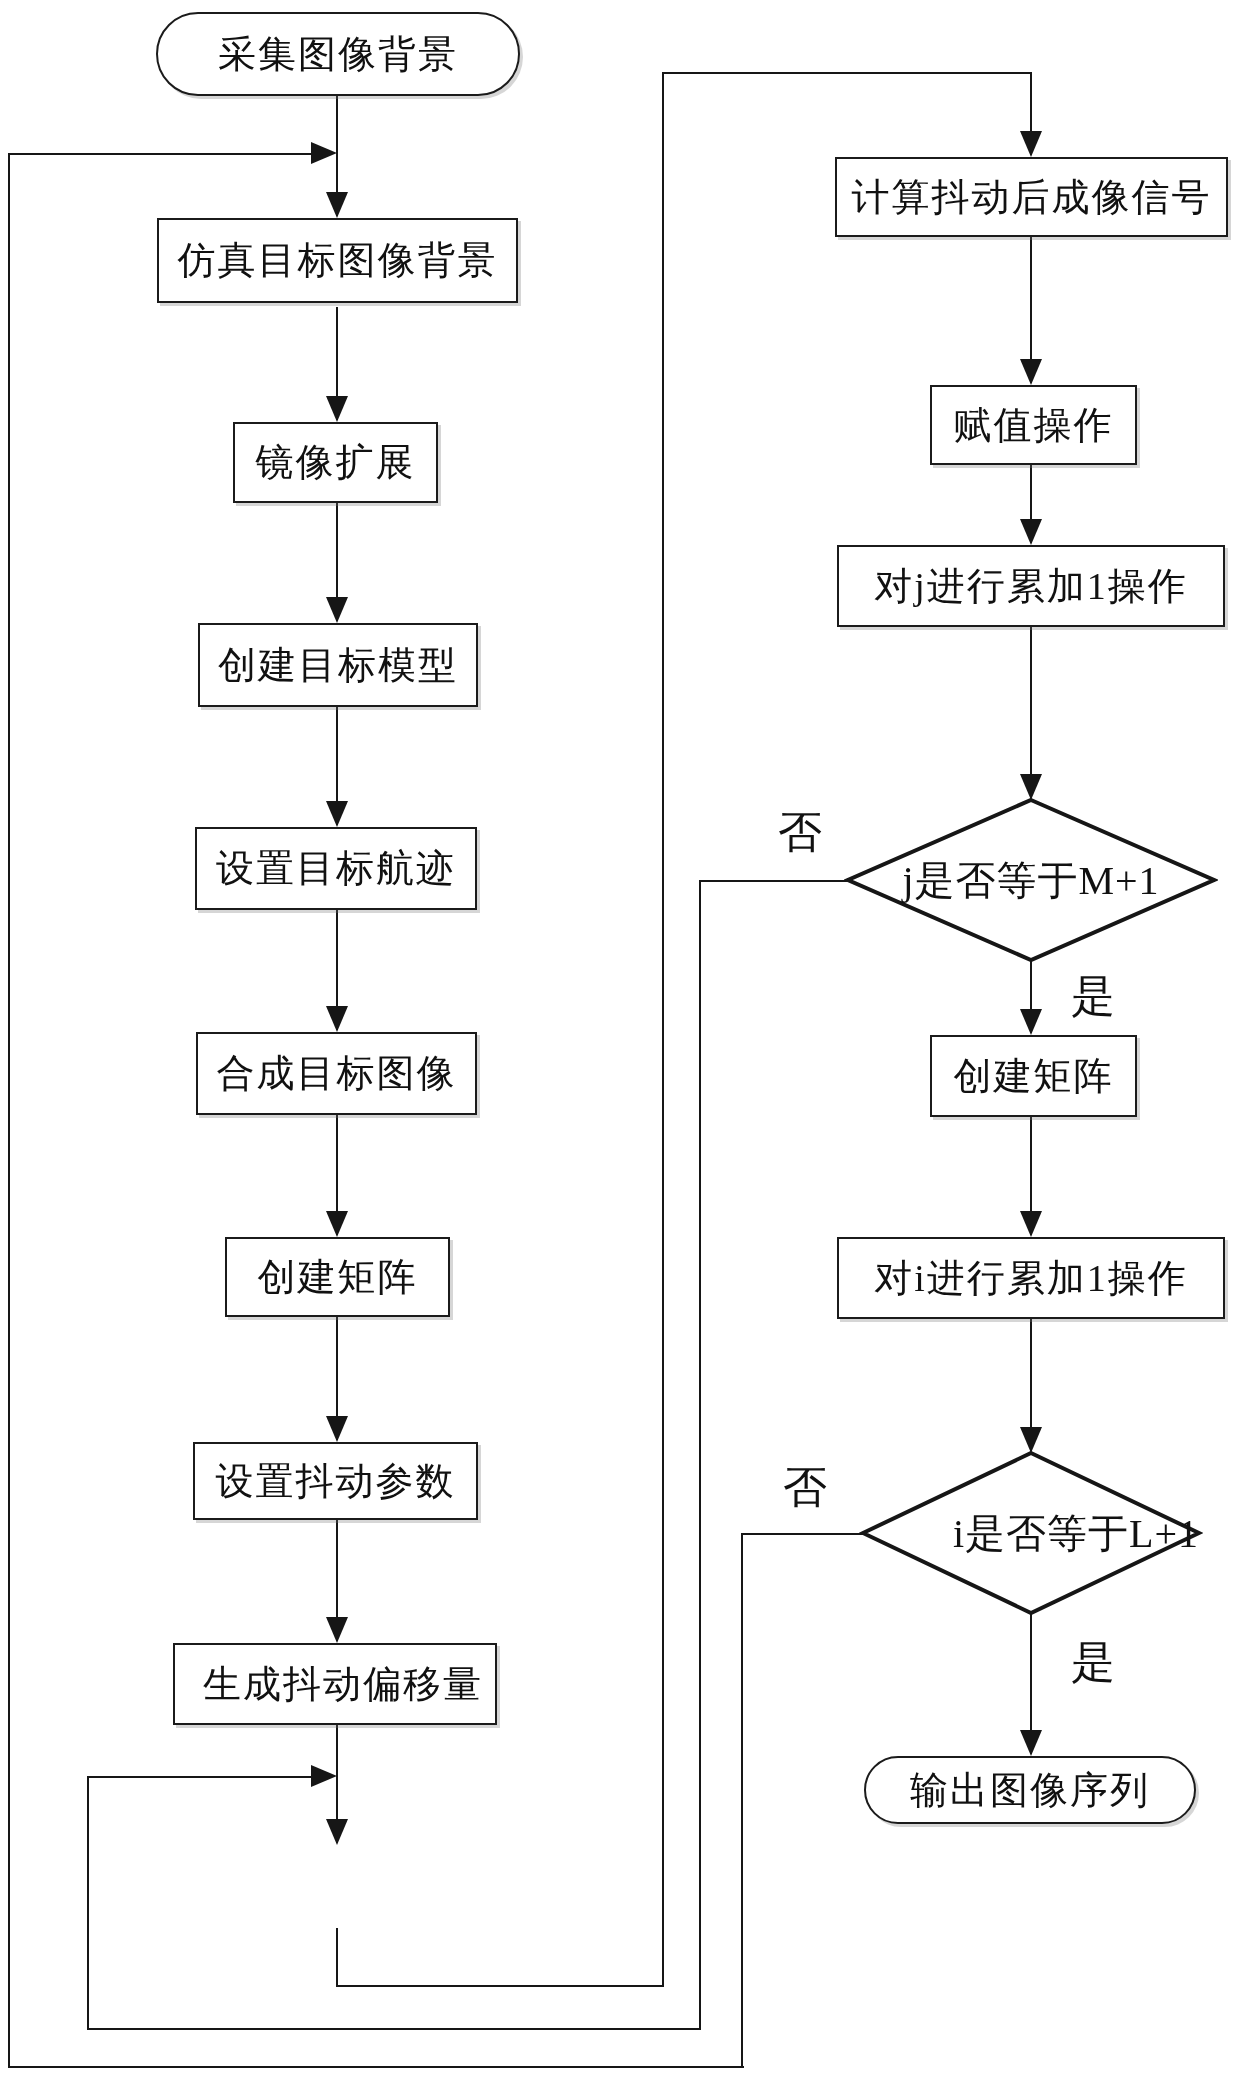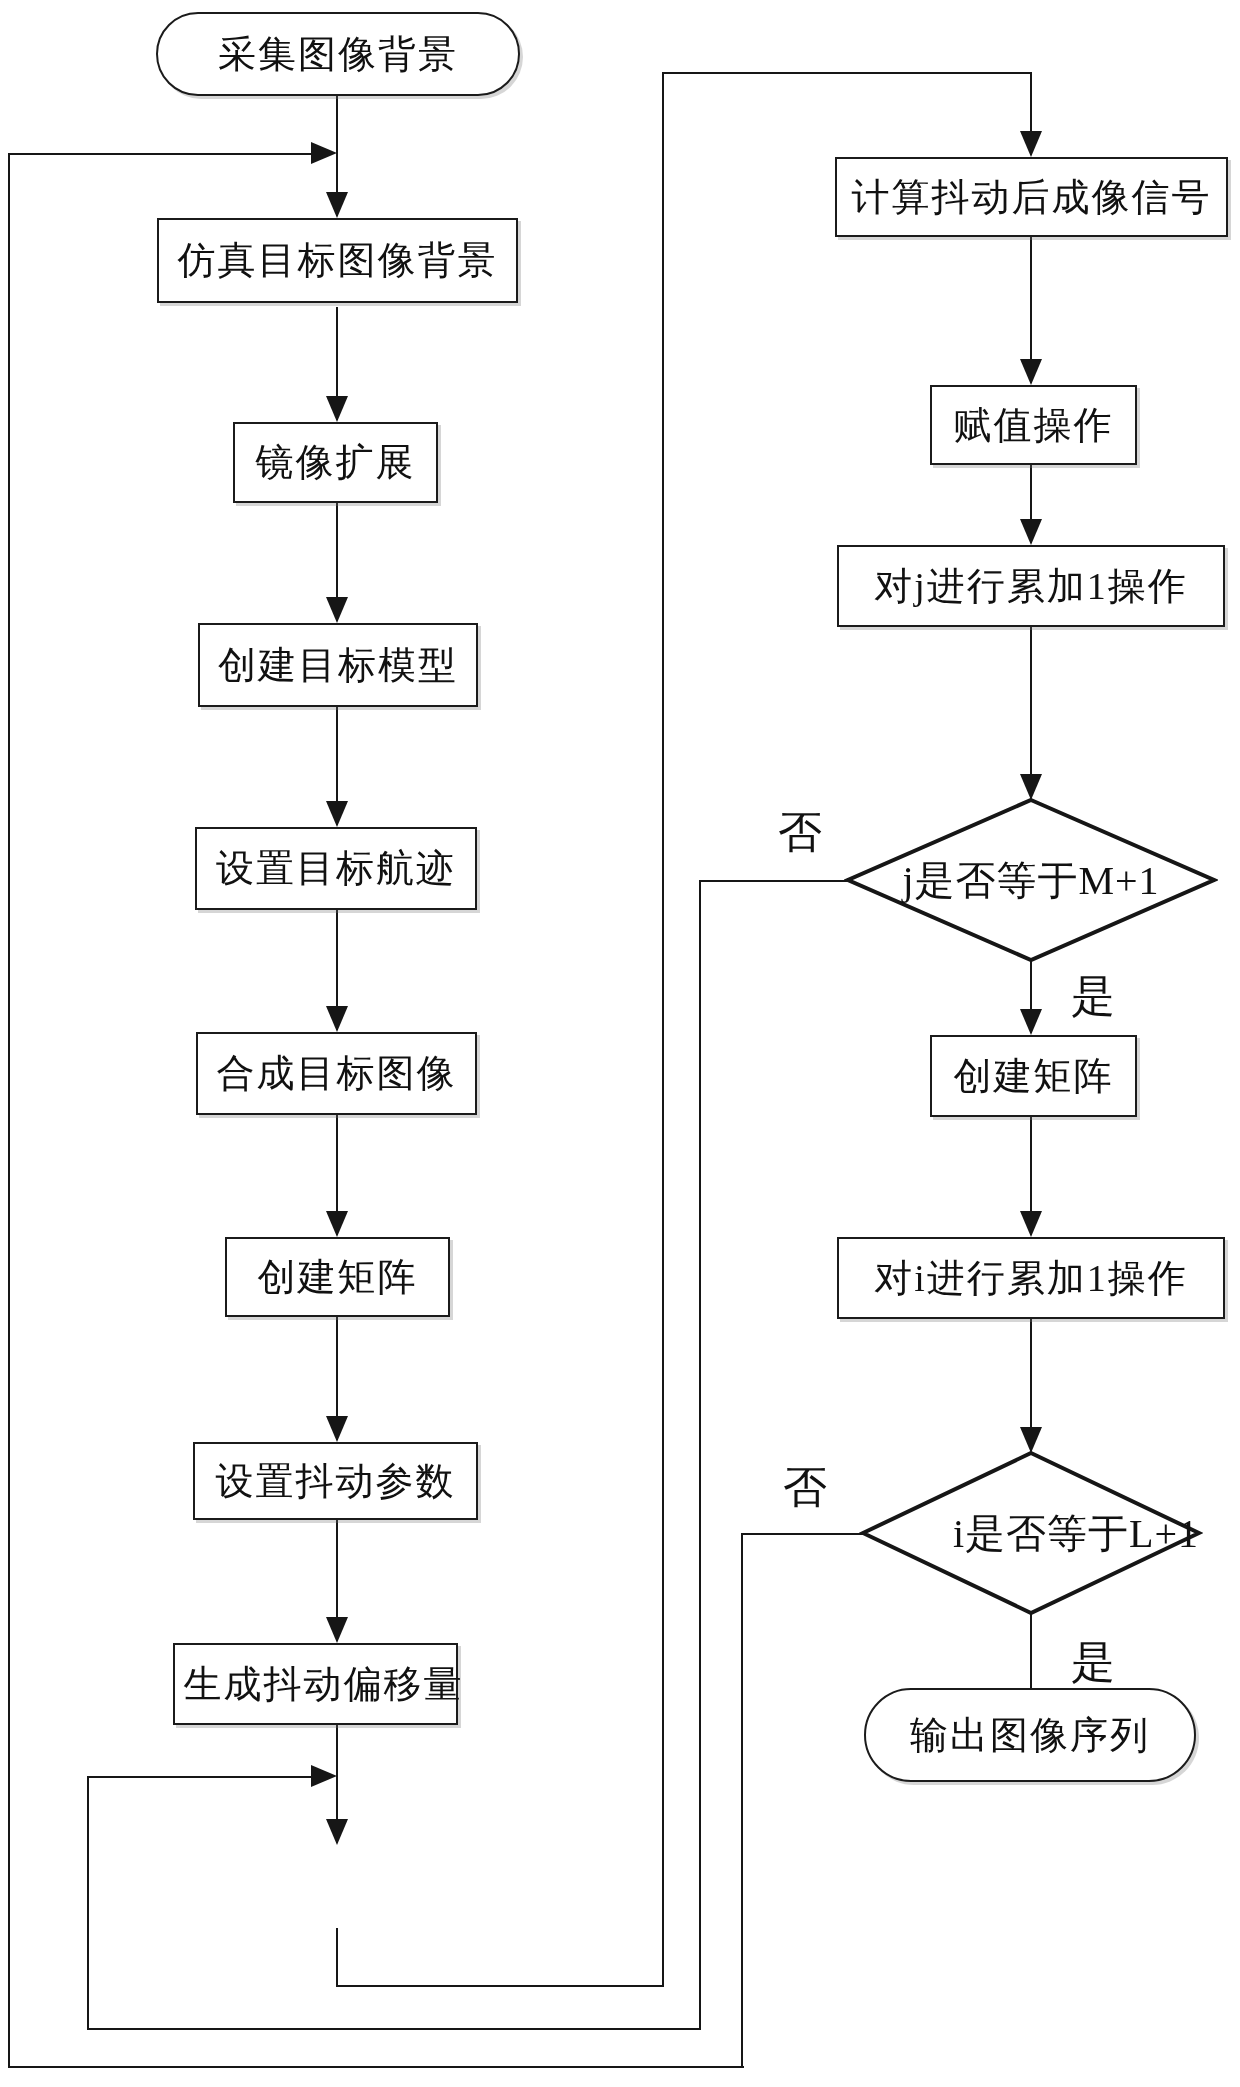--- a/index.html
+++ b/index.html
@@ -65,21 +65,21 @@
   </div>
 
   <div class="node" style="left:225px;top:1237px;width:225px;height:80px;">
     <span>创建矩阵</span>
   </div>
 
   <div class="node" style="left:193px;top:1442px;width:285px;height:78px;">
     <span>设置抖动参数</span>
   </div>
 
-  <div class="node" style="left:173px;top:1643px;width:285px;height:82px;padding-left:16px;">
+  <div class="node" style="left:173px;top:1643px;width:324px;height:82px;padding-left:16px;">
     <span>生成抖动偏移量</span>
   </div>
 
 
   <div class="node" style="left:835px;top:157px;width:393px;height:80px;">
     <span>计算抖动后成像信号</span>
   </div>
 
   <div class="node" style="left:930px;top:385px;width:207px;height:80px;">
     <span>赋值操作</span>
@@ -104,21 +104,21 @@
     <span>对i进行累加1操作</span>
   </div>
 
   <div class="dwrap" style="left:859px;top:1449px;">
     <svg width="344" height="168" viewBox="0 0 344 168">
       <polygon points="172,4 340,84 172,164 4,84" fill="#ffffff" stroke="#161616" stroke-width="4"></polygon>
     </svg>
   </div>
   <div class="dtext" style="left:914px;top:1453px;width:324px;height:160px;">i是否等于L+1</div>
 
-  <div class="node oval" style="left:864px;top:1688px;width:332px;height:94px;">
+  <div class="node oval" style="left:864px;top:1756px;width:332px;height:68px;">
     <span>输出图像序列</span>
   </div>
 
   <div class="dlabel" style="left:770px;top:806px;">否</div>
   <div class="dlabel" style="left:1063px;top:970px;">是</div>
   <div class="dlabel" style="left:775px;top:1461px;">否</div>
   <div class="dlabel" style="left:1063px;top:1636px;">是</div>
 
   <div class="vl" style="left:336px;top:95px;height:121px;"></div>
   <div class="vl" style="left:336px;top:307px;height:113px;"></div>

